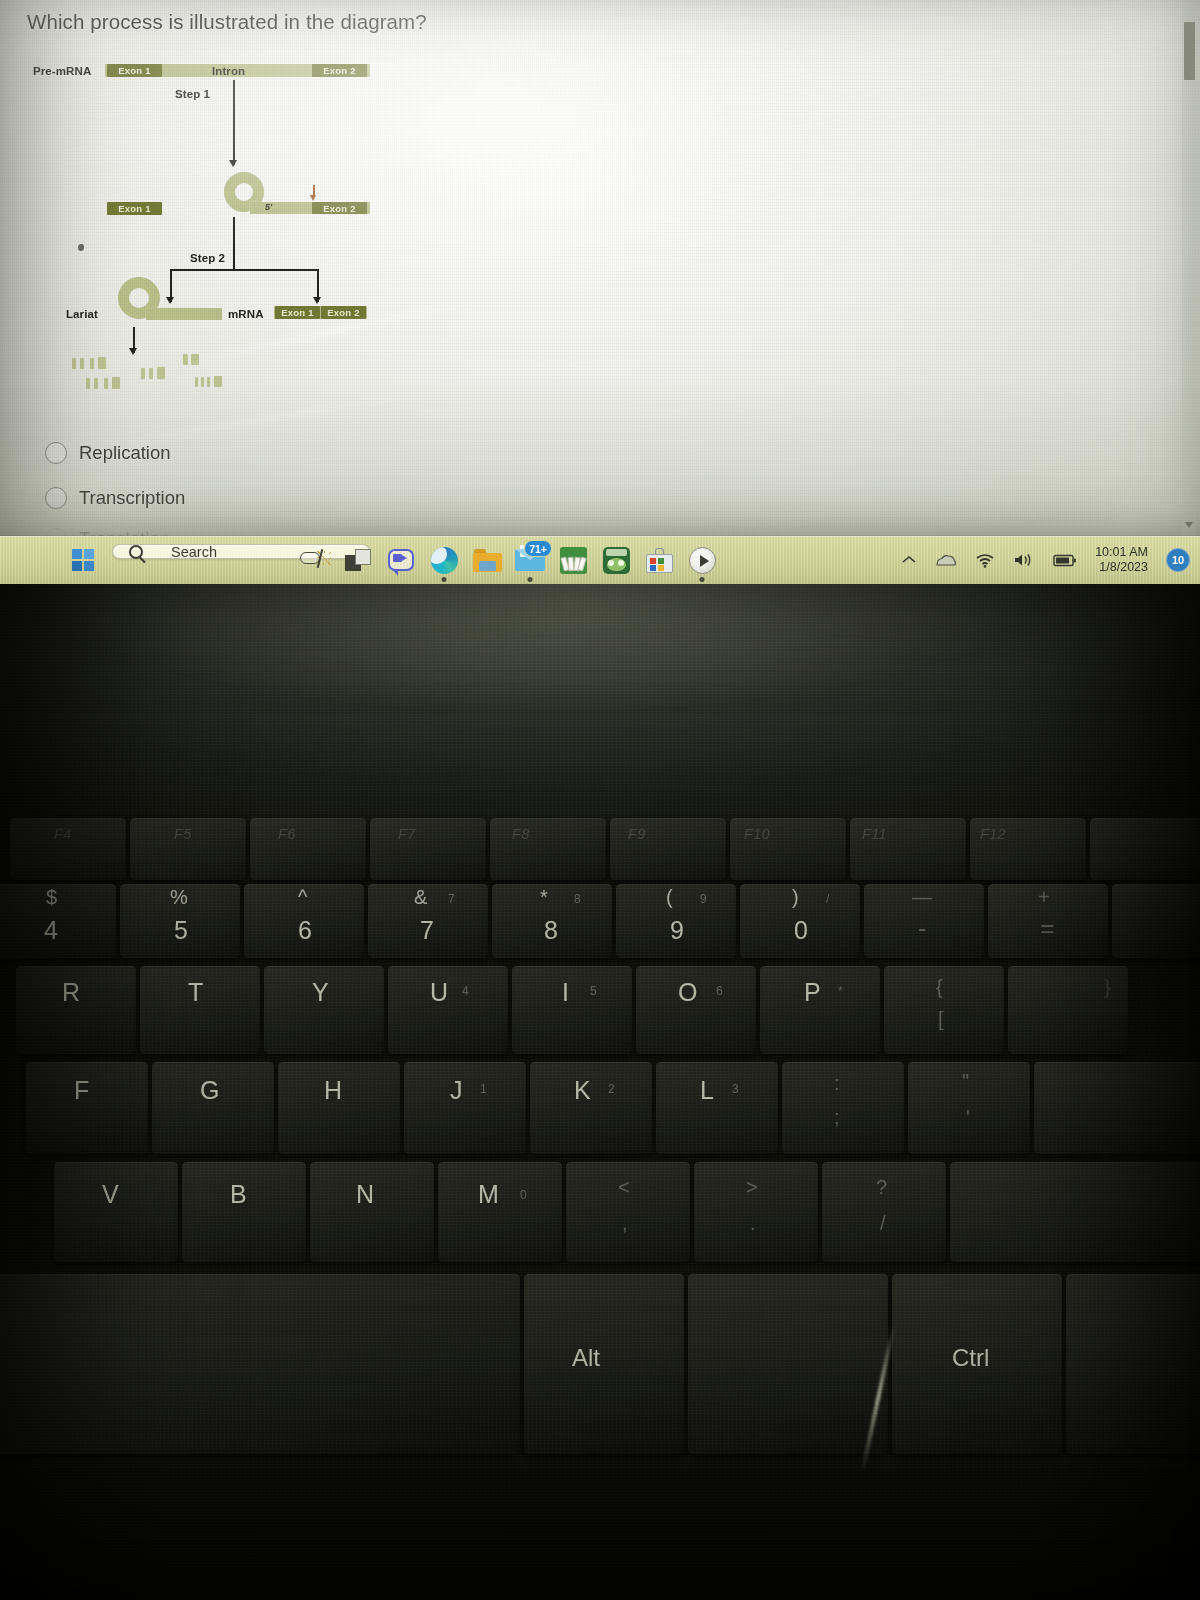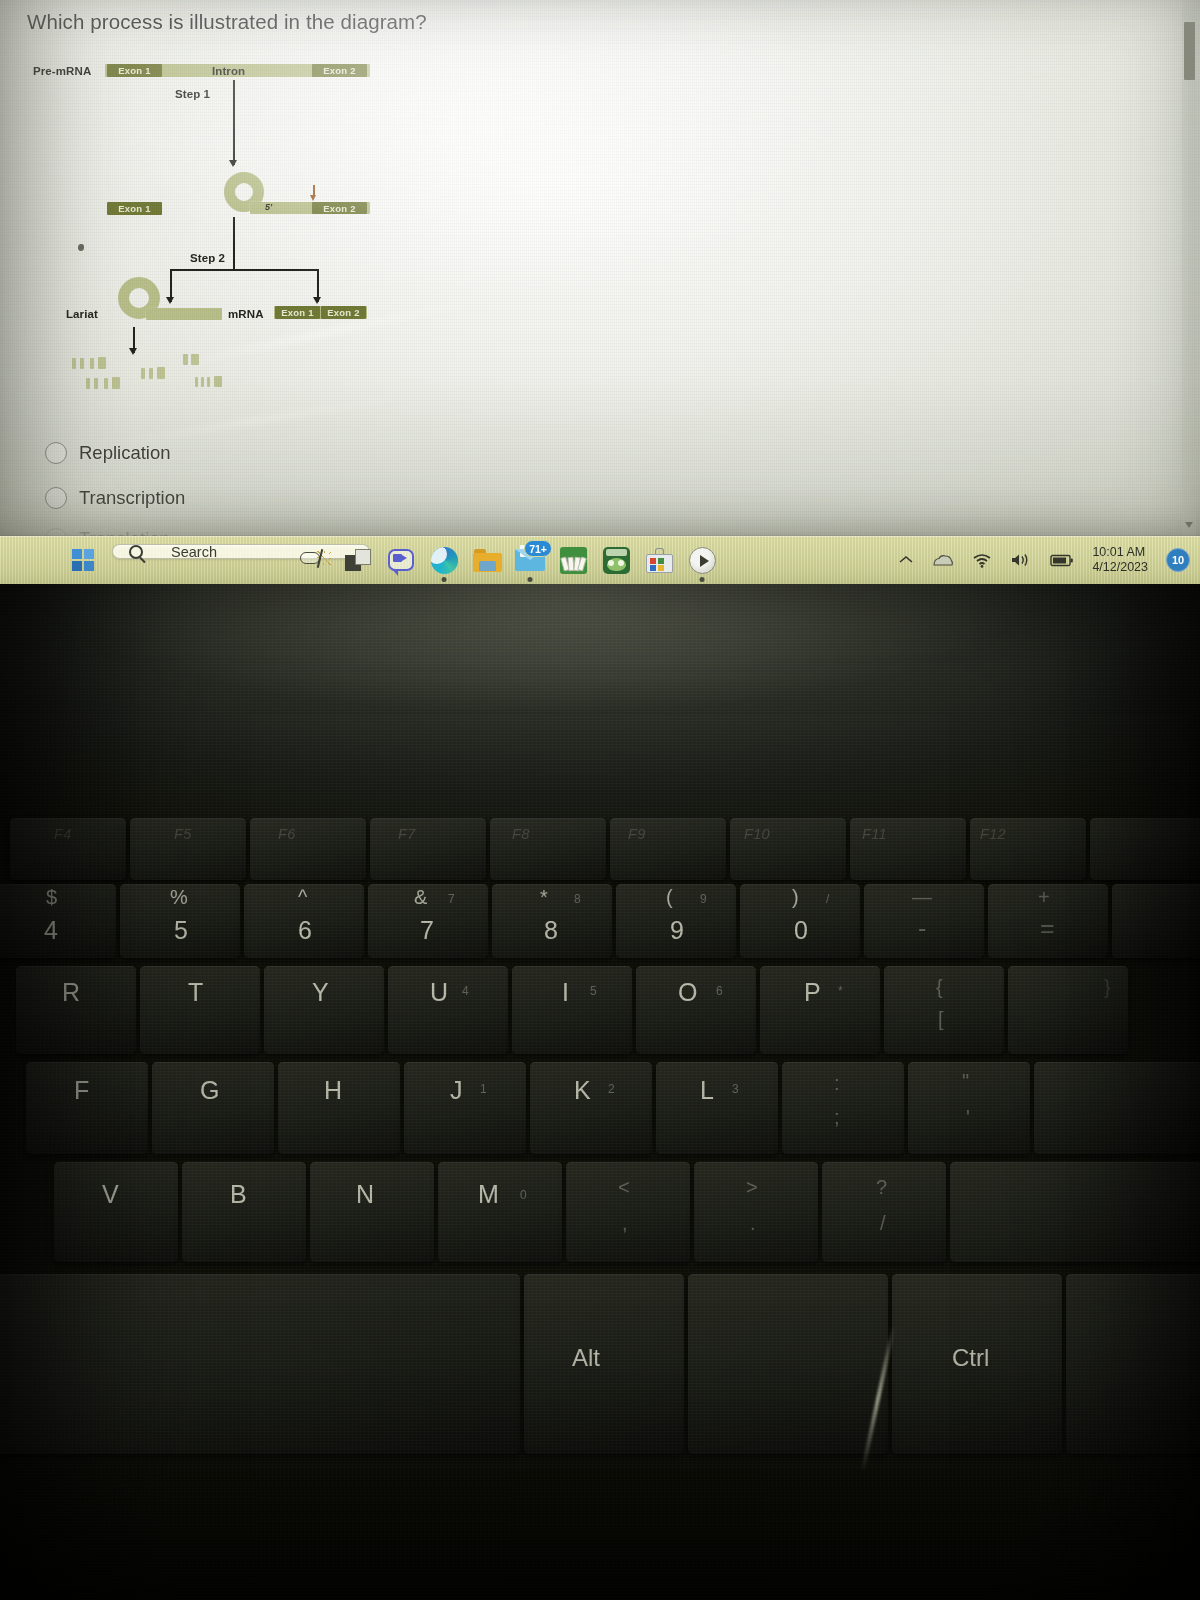--- a/index.html
+++ b/index.html
@@ -224,21 +224,21 @@
 
   .ico-media{ width:27px;height:27px; border-radius:50%;
      background: radial-gradient(circle at 40% 35%, #f3f4ef 0 40%, #c9ccbe 100%); position:relative;
      border:1px solid #8b8d80; }
   .ico-media:after{ content:""; position:absolute; left:10px; top:7px; width:0;height:0;
      border-top:6px solid transparent;border-bottom:6px solid transparent;border-left:9px solid #3b3d33; }
 
   
   #tray { position:absolute; right: 10px; top:0; height:48px; display:flex; align-items:center; gap:18px; }
   .tray-ico { color:#34362c; display:flex; align-items:center; }
-  .clock { text-align:left; font-size:12.5px; line-height:15px; color:#2e3027; font-weight:400; }
+  .clock { text-align:right; font-size:12.5px; line-height:15px; color:#2e3027; font-weight:400; }
   .notif-badge {
     width:24px;height:24px;border-radius:50%; background:#2f7fbf; color:#fff;
     font-size:11px; font-weight:bold; display:flex;align-items:center;justify-content:center;
     border:1px solid #7ea7cc;
   }
 
   
   #keyboard {
     position:absolute; left:0; top:584px; width:1200px; height:1016px;
     background:
@@ -507,21 +507,21 @@
       </span>
       <span class="tray-ico">
         <svg width="24" height="13" viewBox="0 0 24 13">
           <rect x="1" y="1.5" width="19" height="10" rx="1.6" fill="none" stroke="#34362c" stroke-width="1.4"></rect>
           <rect x="3" y="3.5" width="13" height="6" fill="#34362c"></rect>
           <rect x="20.6" y="4.6" width="2.2" height="3.8" rx="1" fill="#34362c"></rect>
         </svg>
       </span>
       <span class="clock">
         <span style="display:block">10:01 AM</span>
-        <span style="display:block">4/12/2023</span>
+        <span style="display:block">1/8/2023</span>
       </span>
       <span class="notif-badge">10</span>
     </div>
   </div>
 
   <div id="keyboard">
 
     <div class="key verydim" style="left:10px;  top:234px; width:116px; height:62px;">
       <span class="kfn" style="left:44px; top:8px;">F4</span>
     </div>

